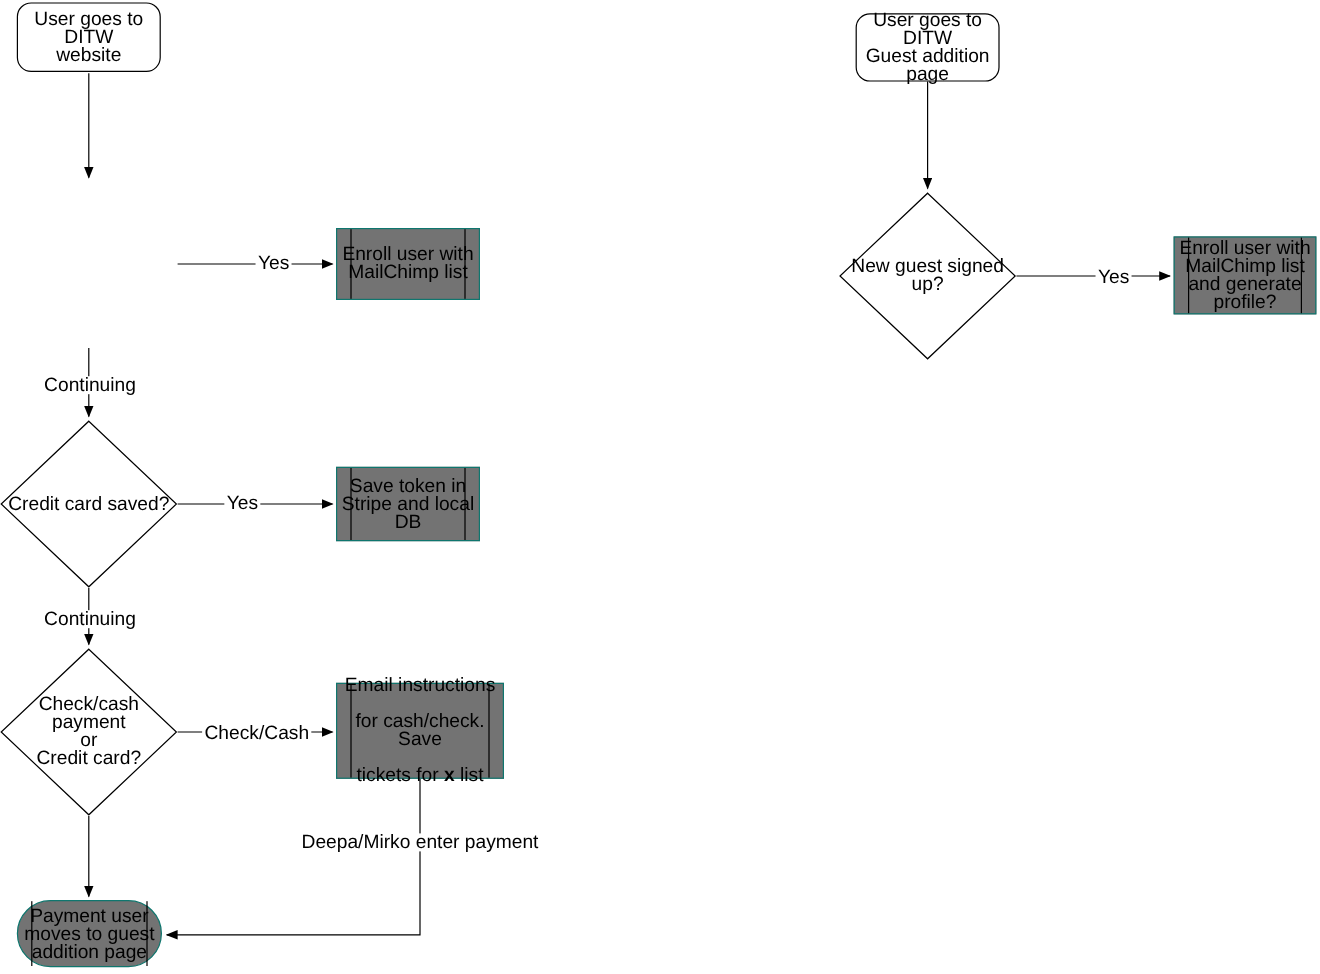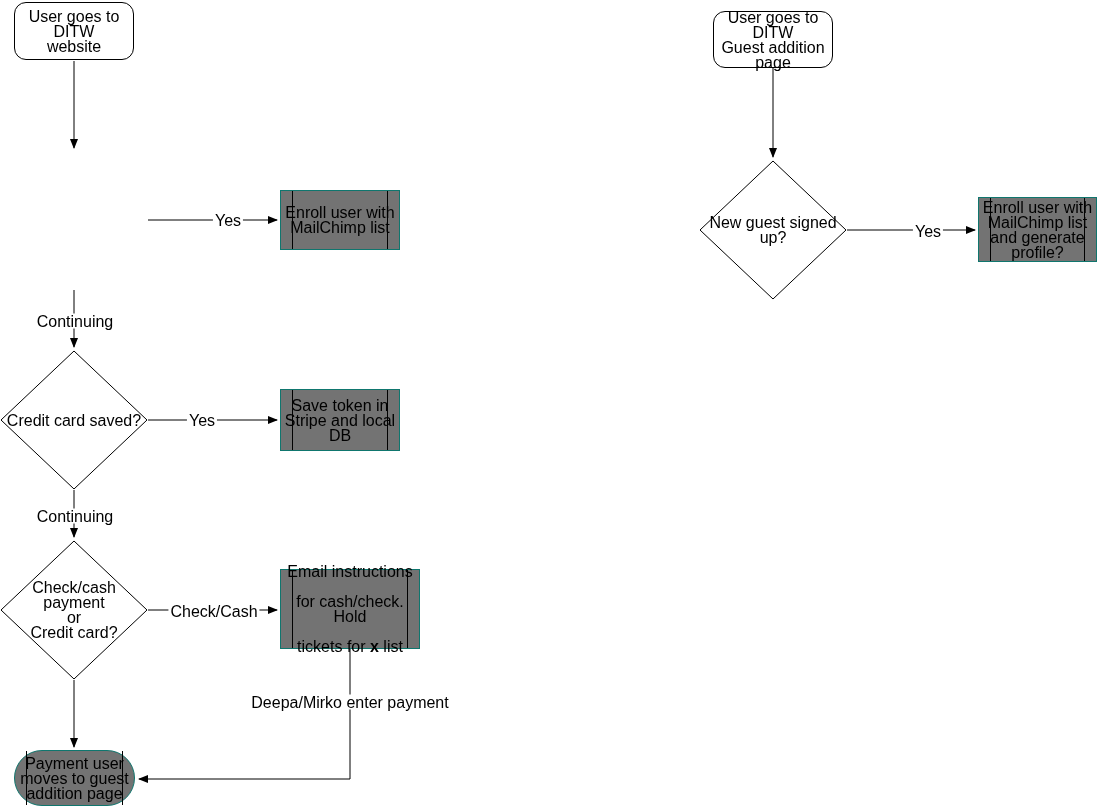--- a/index.html
+++ b/index.html
@@ -119,21 +119,21 @@
 or
 Credit card?</div>
   </div>
 
   <div class="node subprocess" style="left:280px; top:569px; width:140px; height:80px;">
     <div class="bar-left"></div>
     <div class="bar-right"></div>
     <div class="label">
       <span>
         <span class="proc-line">Email instructions</span>
-        <span class="proc-line">for cash/check. Hold</span>
+        <span class="proc-line">for cash/check. Save</span>
         <span class="proc-line"><span>tickets for </span><b>x</b><span> list</span></span>
       </span>
     </div>
   </div>
 
   <div class="node subprocess" style="left:14px; top:750px; width:121px; height:56px;border-radius:28px;">
     <div class="bar-left"></div>
     <div class="bar-right"></div>
     <div class="label">Payment user
 moves to guest

